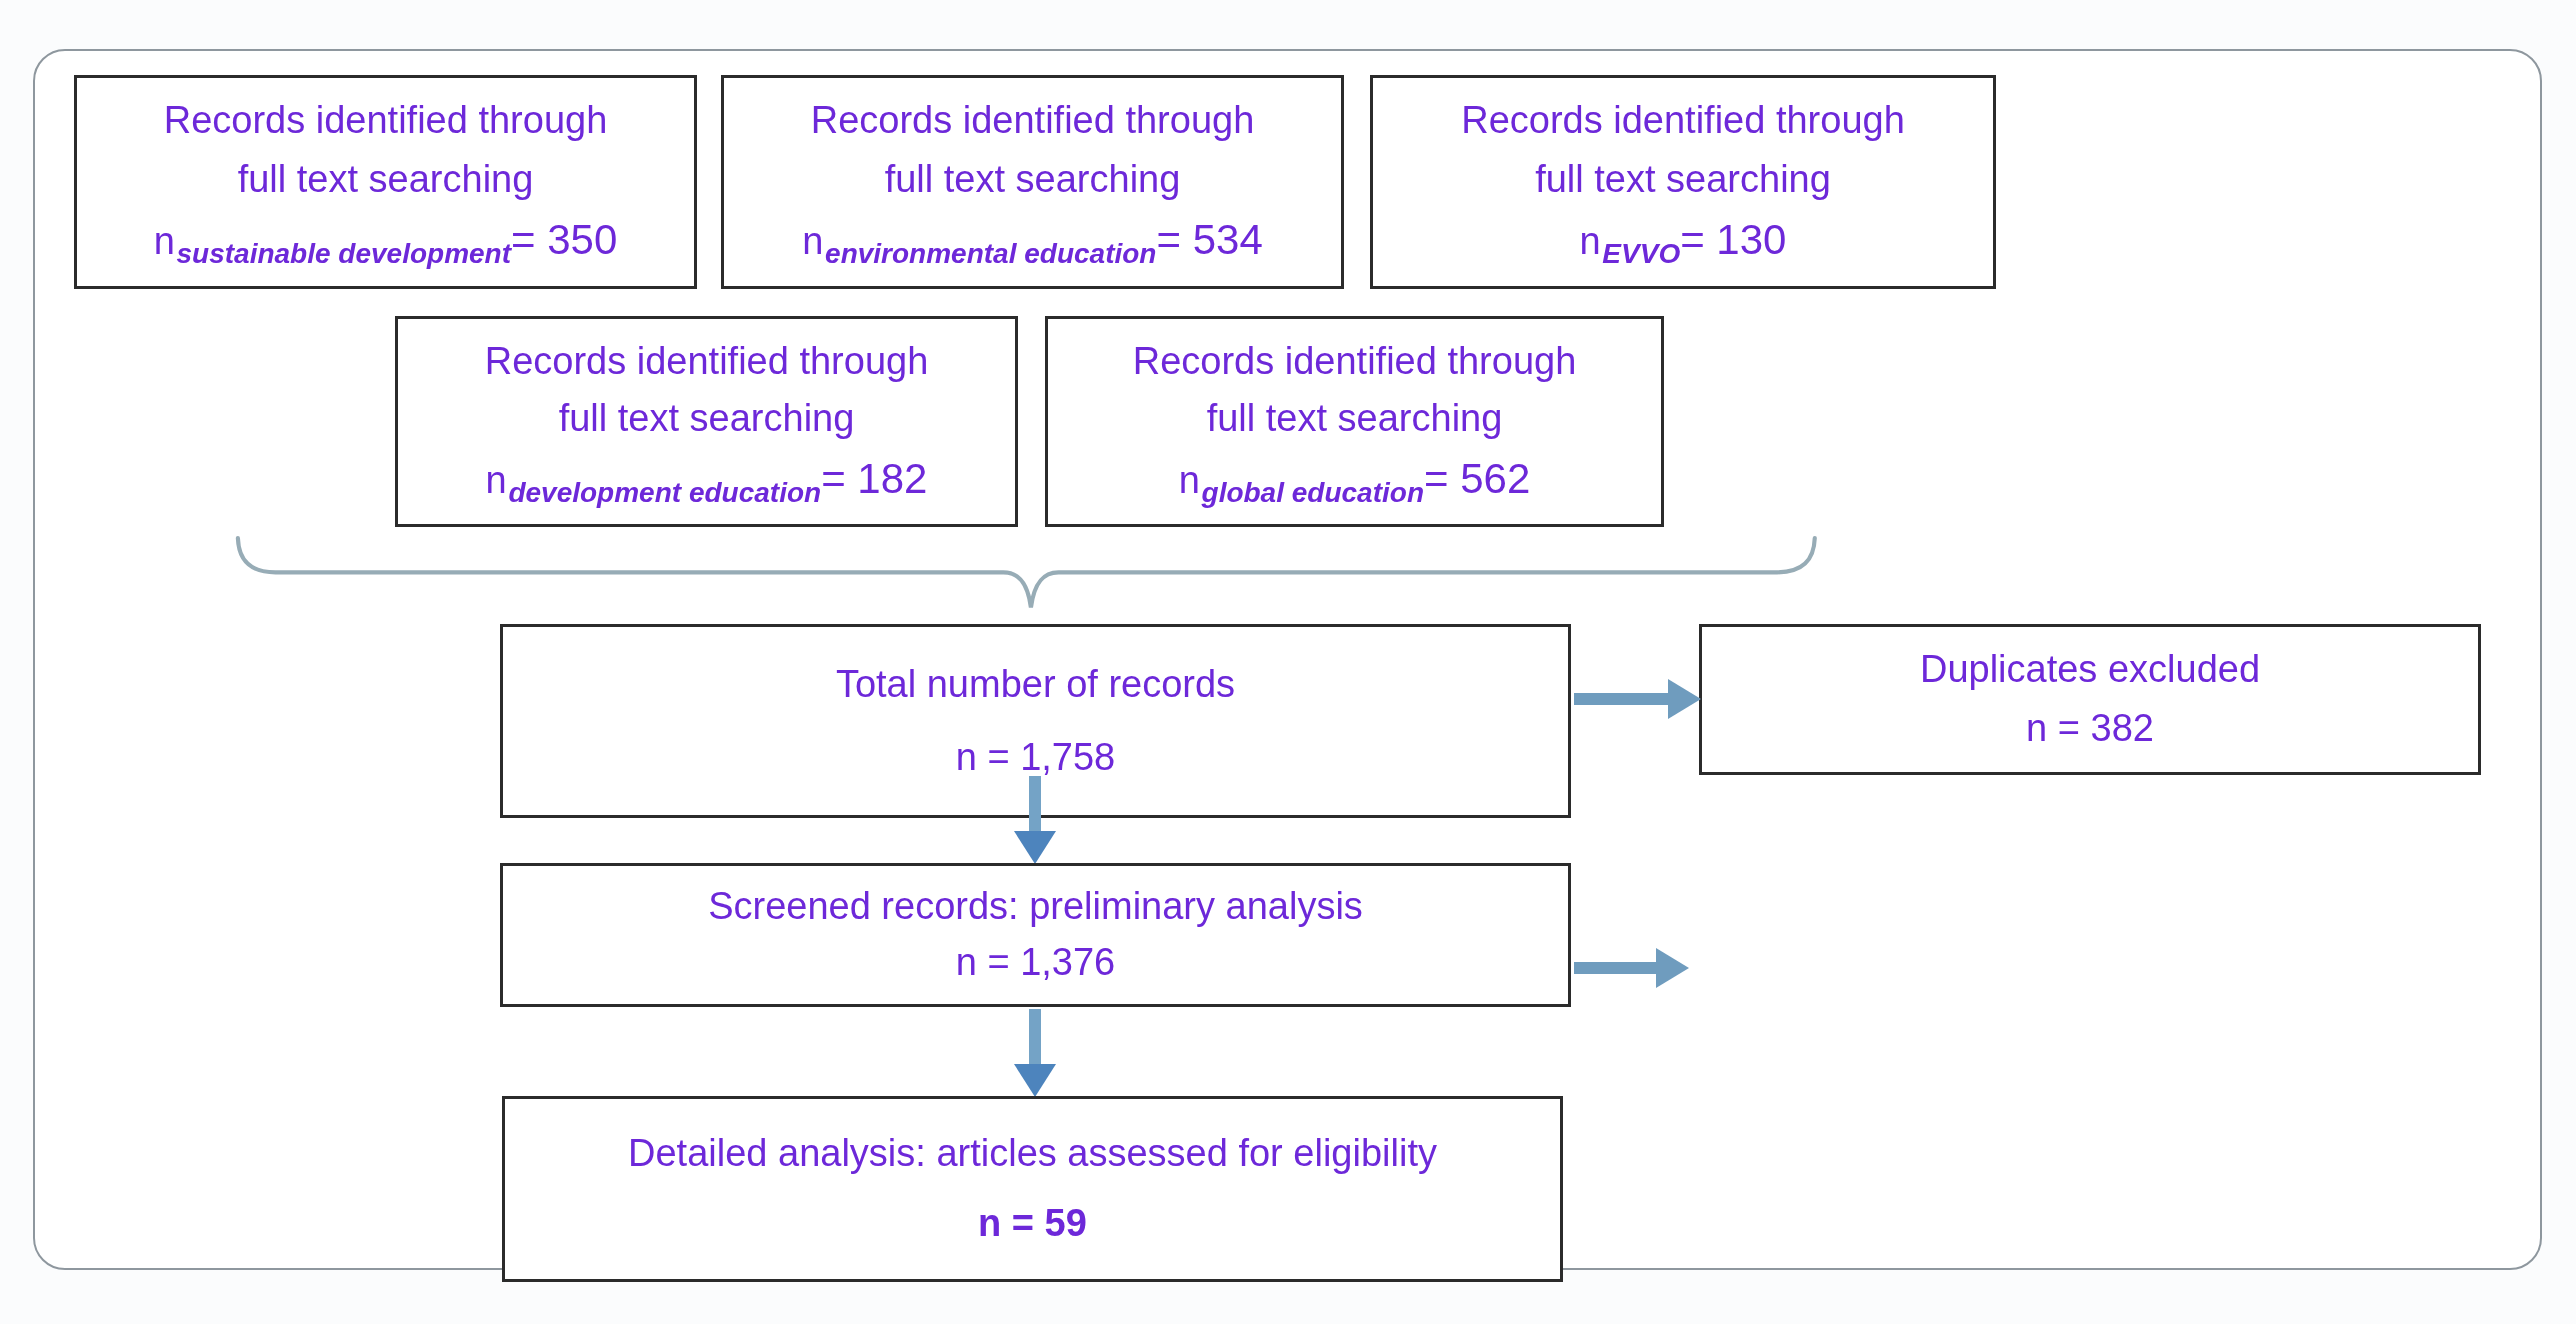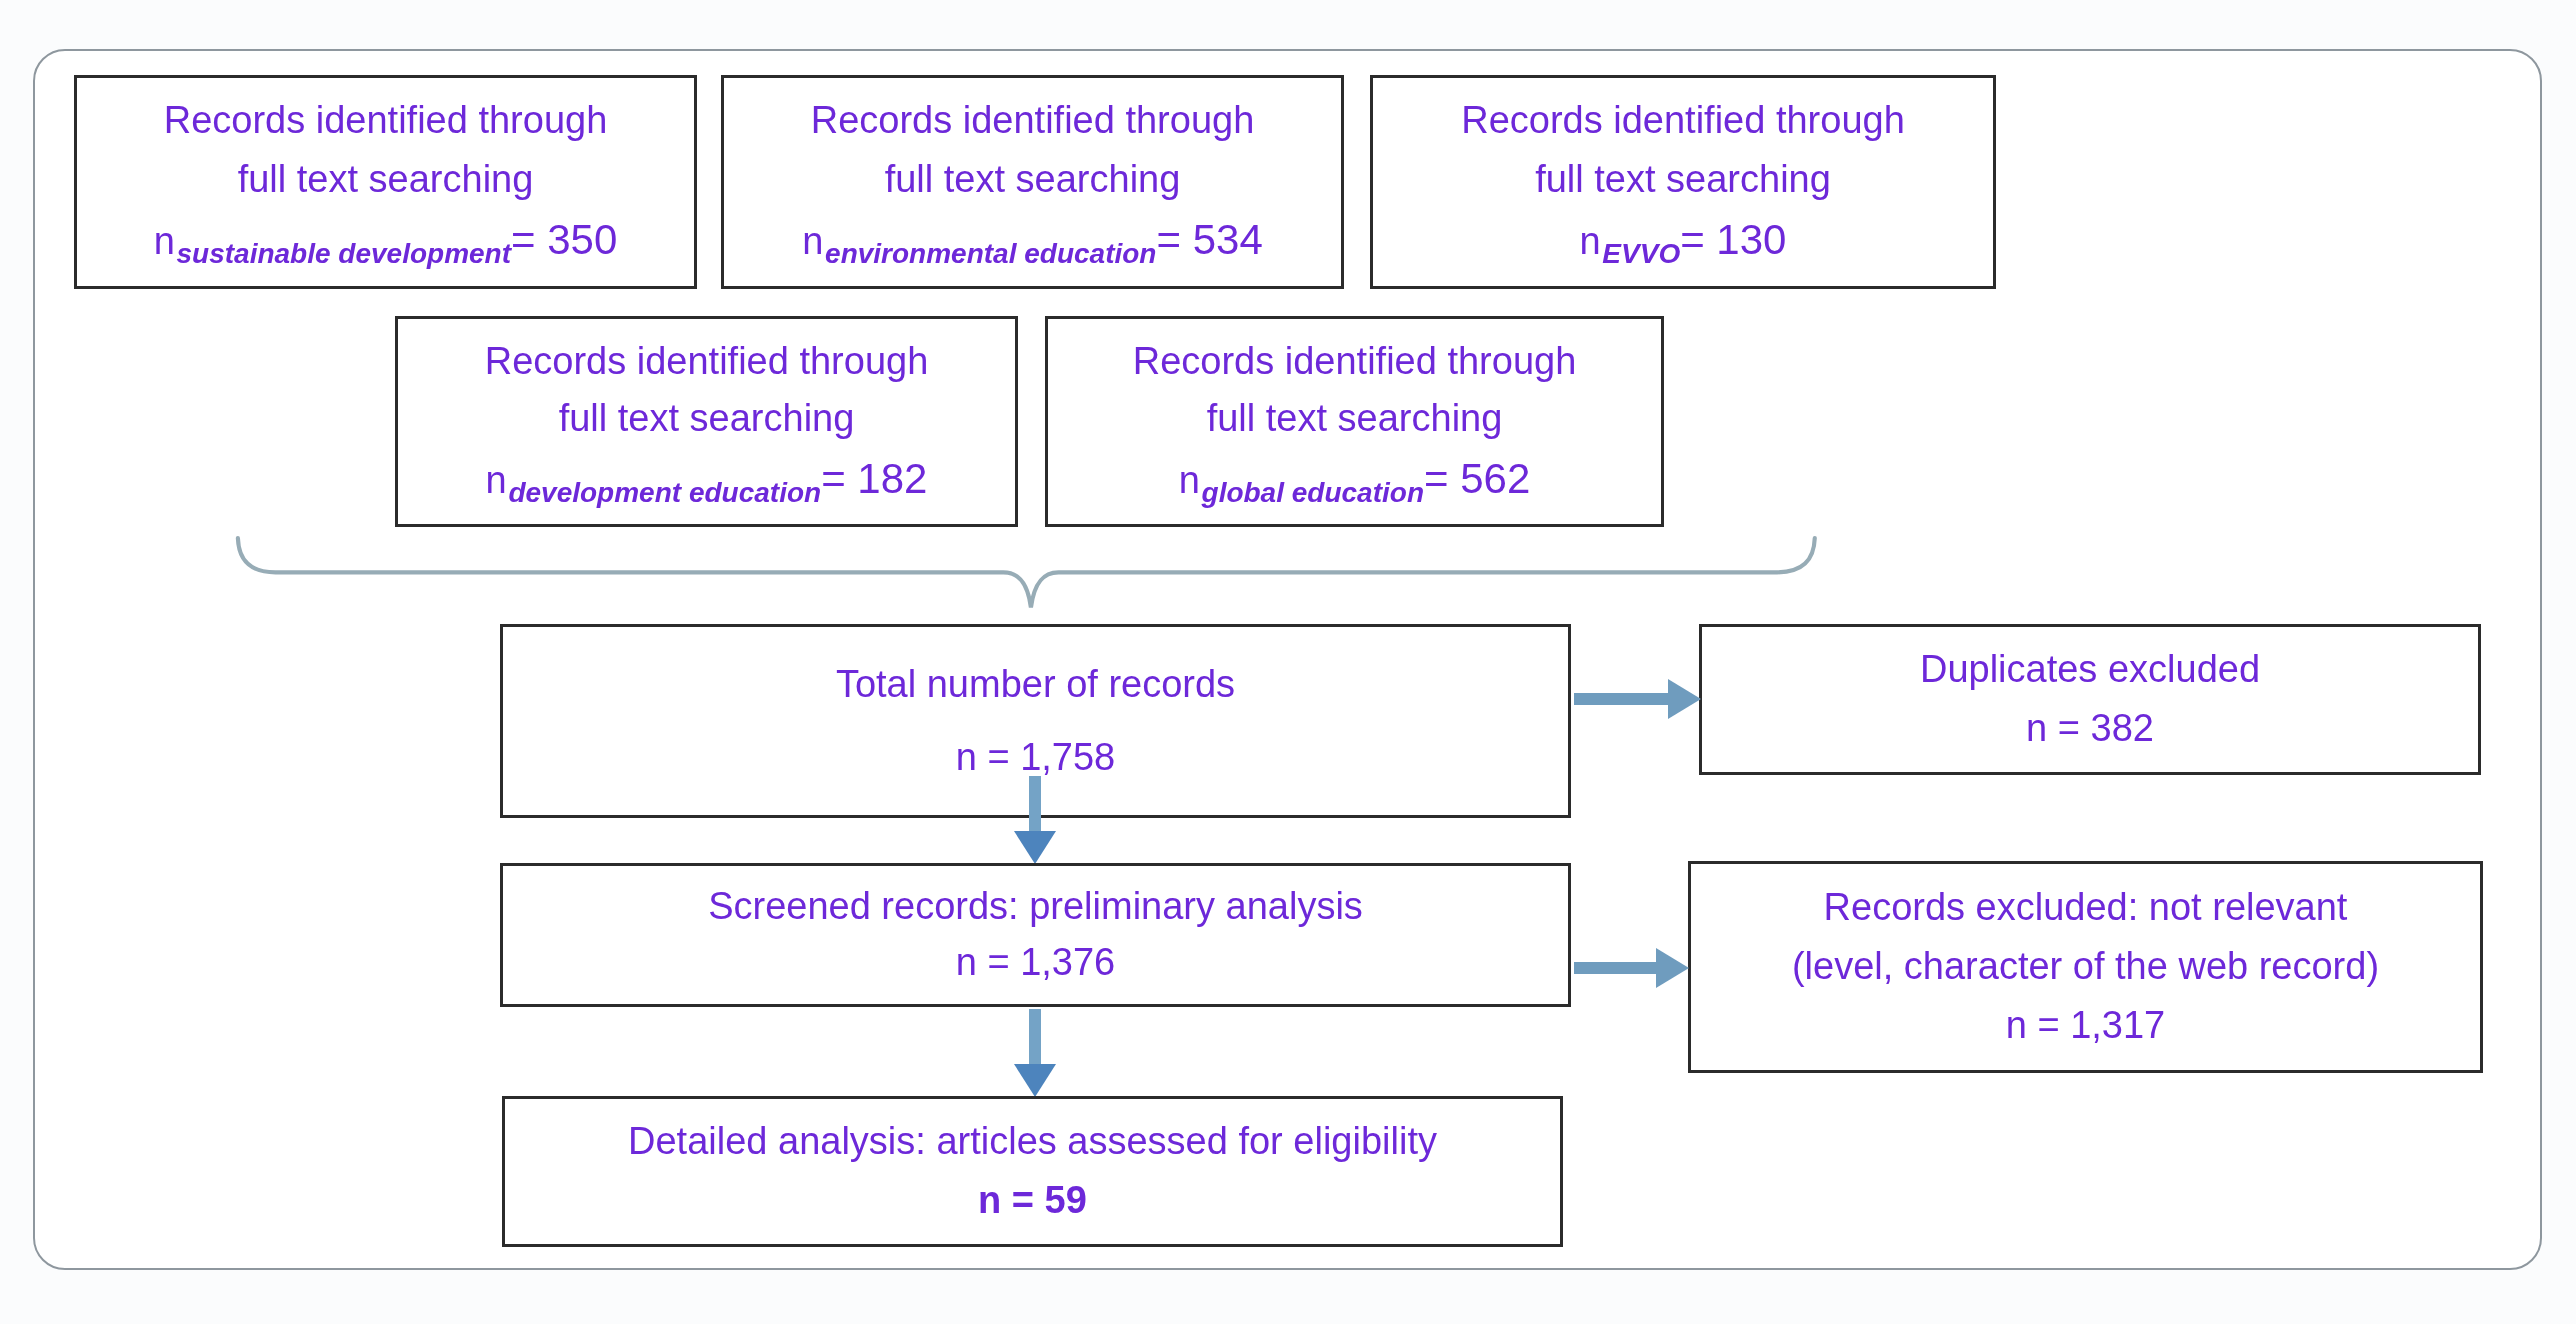--- a/index.html
+++ b/index.html
@@ -55,21 +55,21 @@
   
   .b1 { left: 74px;   top: 75px;  width: 623px;  height: 214px; }
   .b2 { left: 721px;  top: 75px;  width: 623px;  height: 214px; }
   .b3 { left: 1370px; top: 75px;  width: 626px;  height: 214px; }
   .b4 { left: 395px;  top: 316px; width: 623px;  height: 211px; }
   .b5 { left: 1045px; top: 316px; width: 619px;  height: 211px; }
   .total    { left: 500px;  top: 624px;  width: 1071px; height: 194px; }
   .dup      { left: 1699px; top: 624px;  width: 782px;  height: 151px; }
   .screened { left: 500px;  top: 863px; width: 1071px; height: 144px; }
   .excluded { left: 1688px; top: 861px; width: 795px;  height: 212px; }
-  .detailed { left: 502px;  top: 1096px; width: 1061px; height: 151px; text-align: center; }
+  .detailed { left: 502px;  top: 1096px; width: 1061px; height: 186px; text-align: center; }
 
   
   .shaft-h { position: absolute; height: 11.7px; }
   .shaft-v { position: absolute; width: 11.7px; }
   .head-right {
     position: absolute; width: 0; height: 0;
     border-top: 20px solid transparent;
     border-bottom: 20px solid transparent;
   }
   .head-down {
@@ -133,25 +133,20 @@
   <div class="head-right" style="left:1668px; top:679px; border-left:33px solid #6f9cbe;"></div>
 
   <div class="shaft-v" style="left:1029px; top:776px; height:55px; background:#74a3c6;"></div>
   <div class="head-down" style="left:1014px; top:831px; border-top:33px solid #4d84bd;"></div>
 
   <div class="box screened">
     <div class="bline">Screened records: preliminary analysis</div>
     <div class="bline">n = 1,376</div>
   </div>
 
-  <div class="box excluded">
-    <div class="bline">Records excluded: not relevant</div>
-    <div class="bline">(level, character of the web record)</div>
-    <div class="bline">n = 1,317</div>
-  </div>
 
   <div class="shaft-h" style="left:1574px; top:962px; width:82px; background:#6f9cbe;"></div>
   <div class="head-right" style="left:1656px; top:948px; border-left:33px solid #6f9cbe;"></div>
 
   <div class="shaft-v" style="left:1029px; top:1009px; height:55px; background:#74a3c6;"></div>
   <div class="head-down" style="left:1014px; top:1064px; border-top:33px solid #4d84bd;"></div>
 
   <div class="box detailed">
     <div class="bline">Detailed analysis: articles assessed for eligibility</div>
     <div class="bline bold">n = 59</div>

